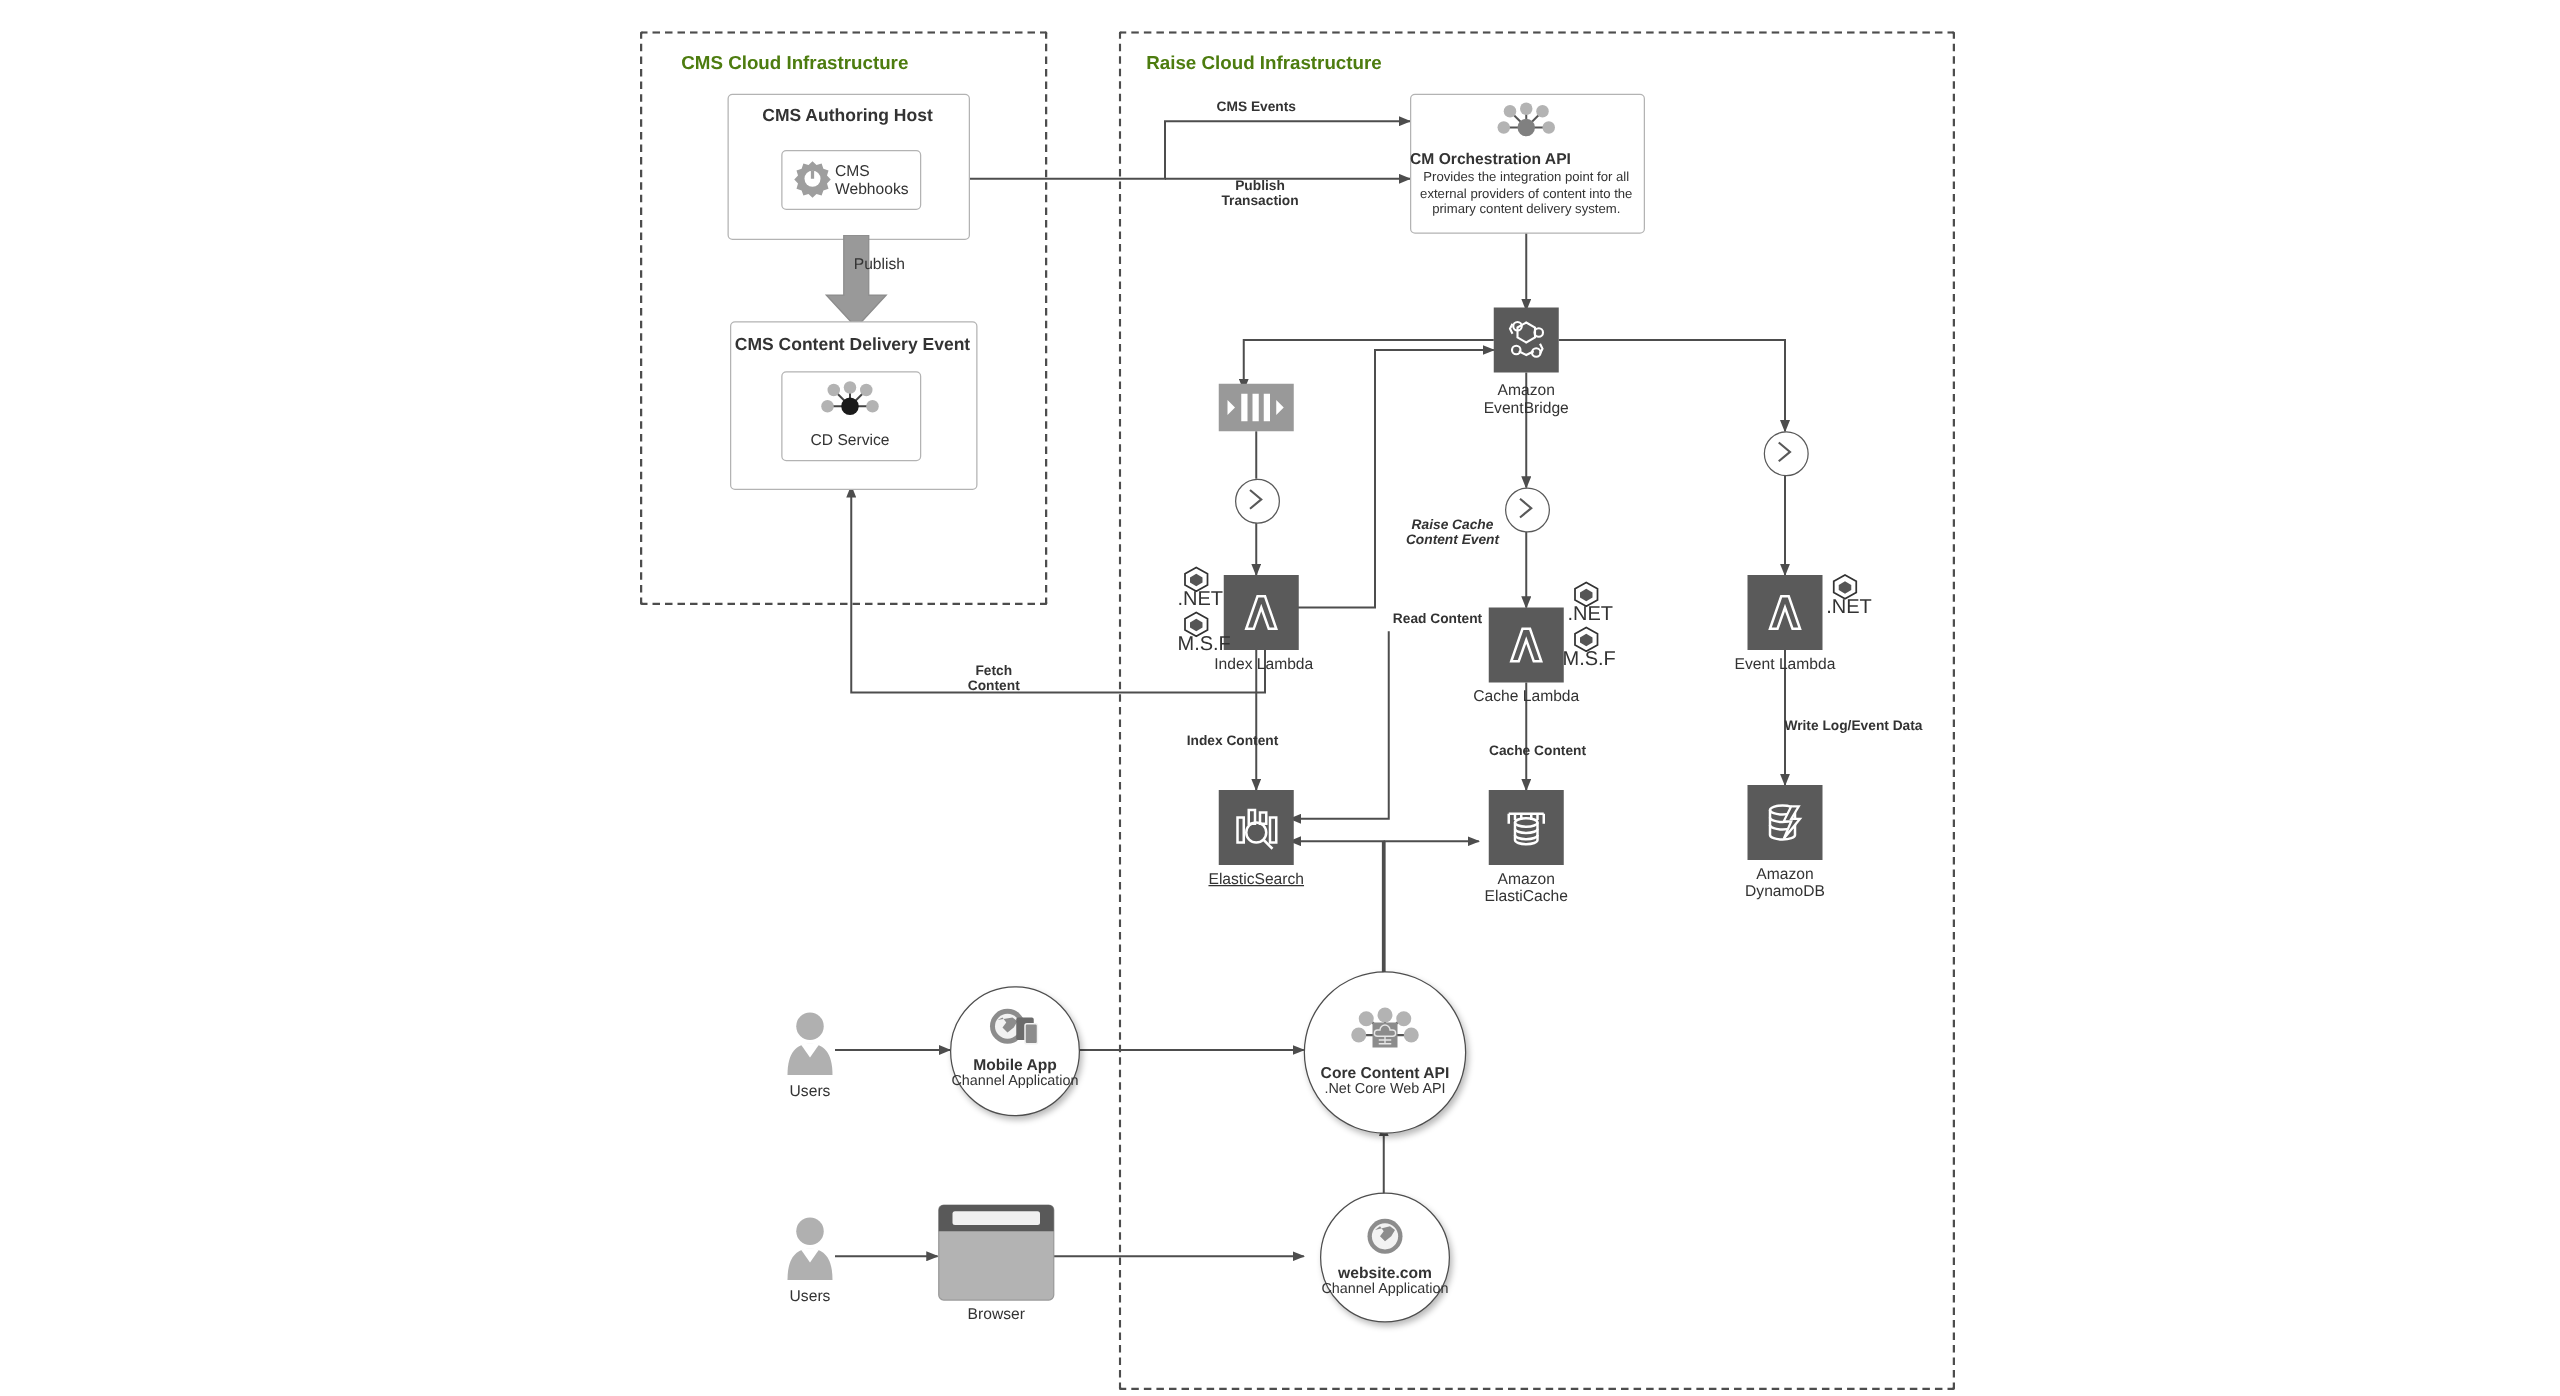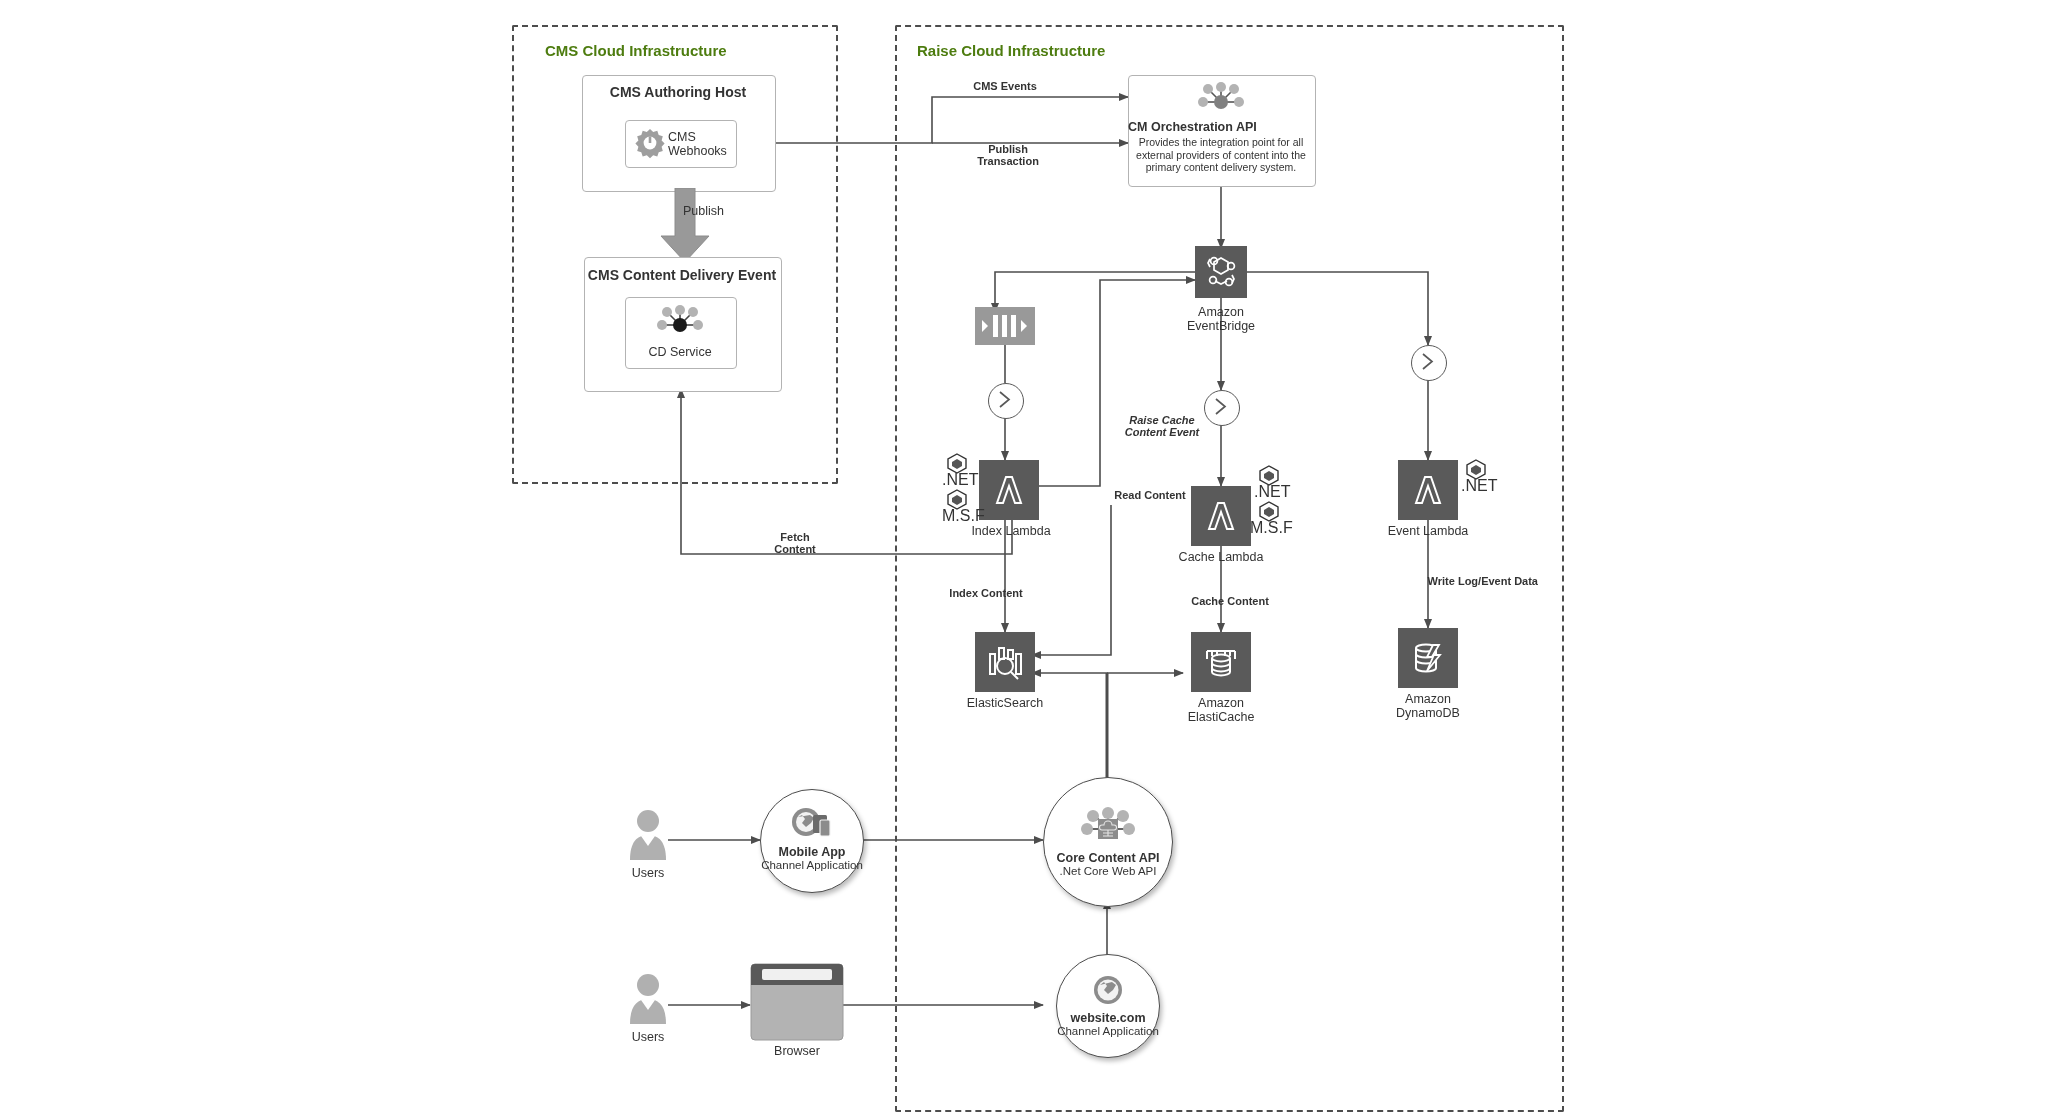--- a/index.html
+++ b/index.html
@@ -280,21 +280,21 @@
       <g fill="none" stroke="#ffffff" stroke-width="2">
         <rect x="7" y="14" width="5" height="20"></rect>
         <rect x="16" y="8" width="5" height="11"></rect>
         <rect x="25" y="10" width="5" height="9"></rect>
         <rect x="33" y="14" width="5" height="20"></rect>
         <circle cx="22" cy="26" r="8"></circle>
         <path d="M28,32 L35,39"></path>
       </g>
     </svg>
   </div>
-  <div class="capn" style="left:955px;top:696px;width:100px;">ElasticSearch</div>
+  <div class="capn" style="left:955px;top:696px;width:100px;text-decoration:underline;">ElasticSearch</div>
 
   <div class="aws-tile" style="left:1191px;top:632px;width:60px;height:60px;">
     <svg width="42" height="42" viewBox="0 0 42 42">
       <g fill="none" stroke="#ffffff" stroke-width="2">
         <path d="M7,10 L7,18 M35,10 L35,18 M7,10 L35,10"></path>
         <path d="M12,10 L12,15 M17,10 L17,15 M25,10 L25,15 M30,10 L30,15"></path>
         <ellipse cx="21" cy="17" rx="9" ry="3.4"></ellipse>
         <path d="M12,17 L12,31 M30,17 L30,31"></path>
         <path d="M12,22 A9,3.4 0 0 0 30,22"></path>
         <path d="M12,27 A9,3.4 0 0 0 30,27"></path>

